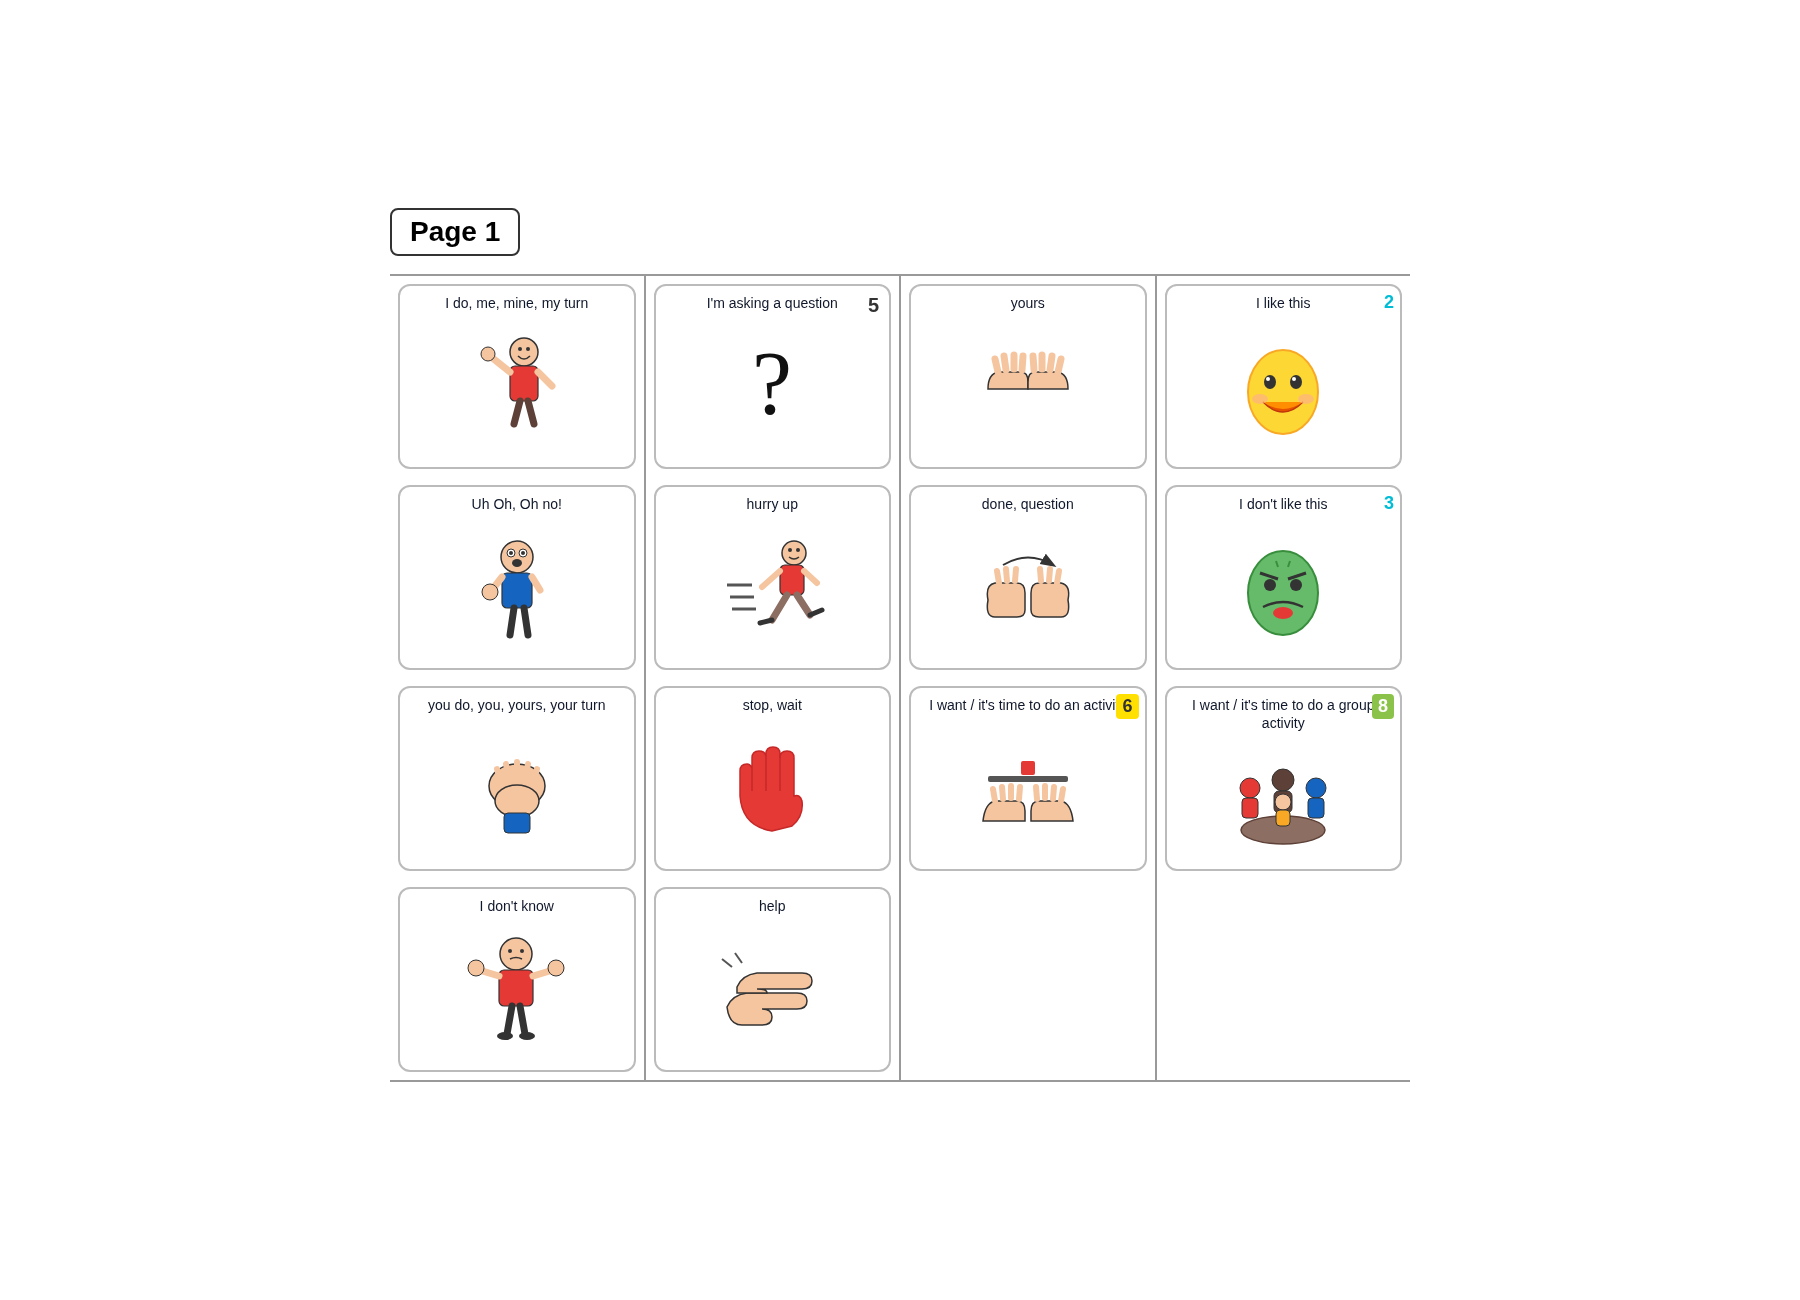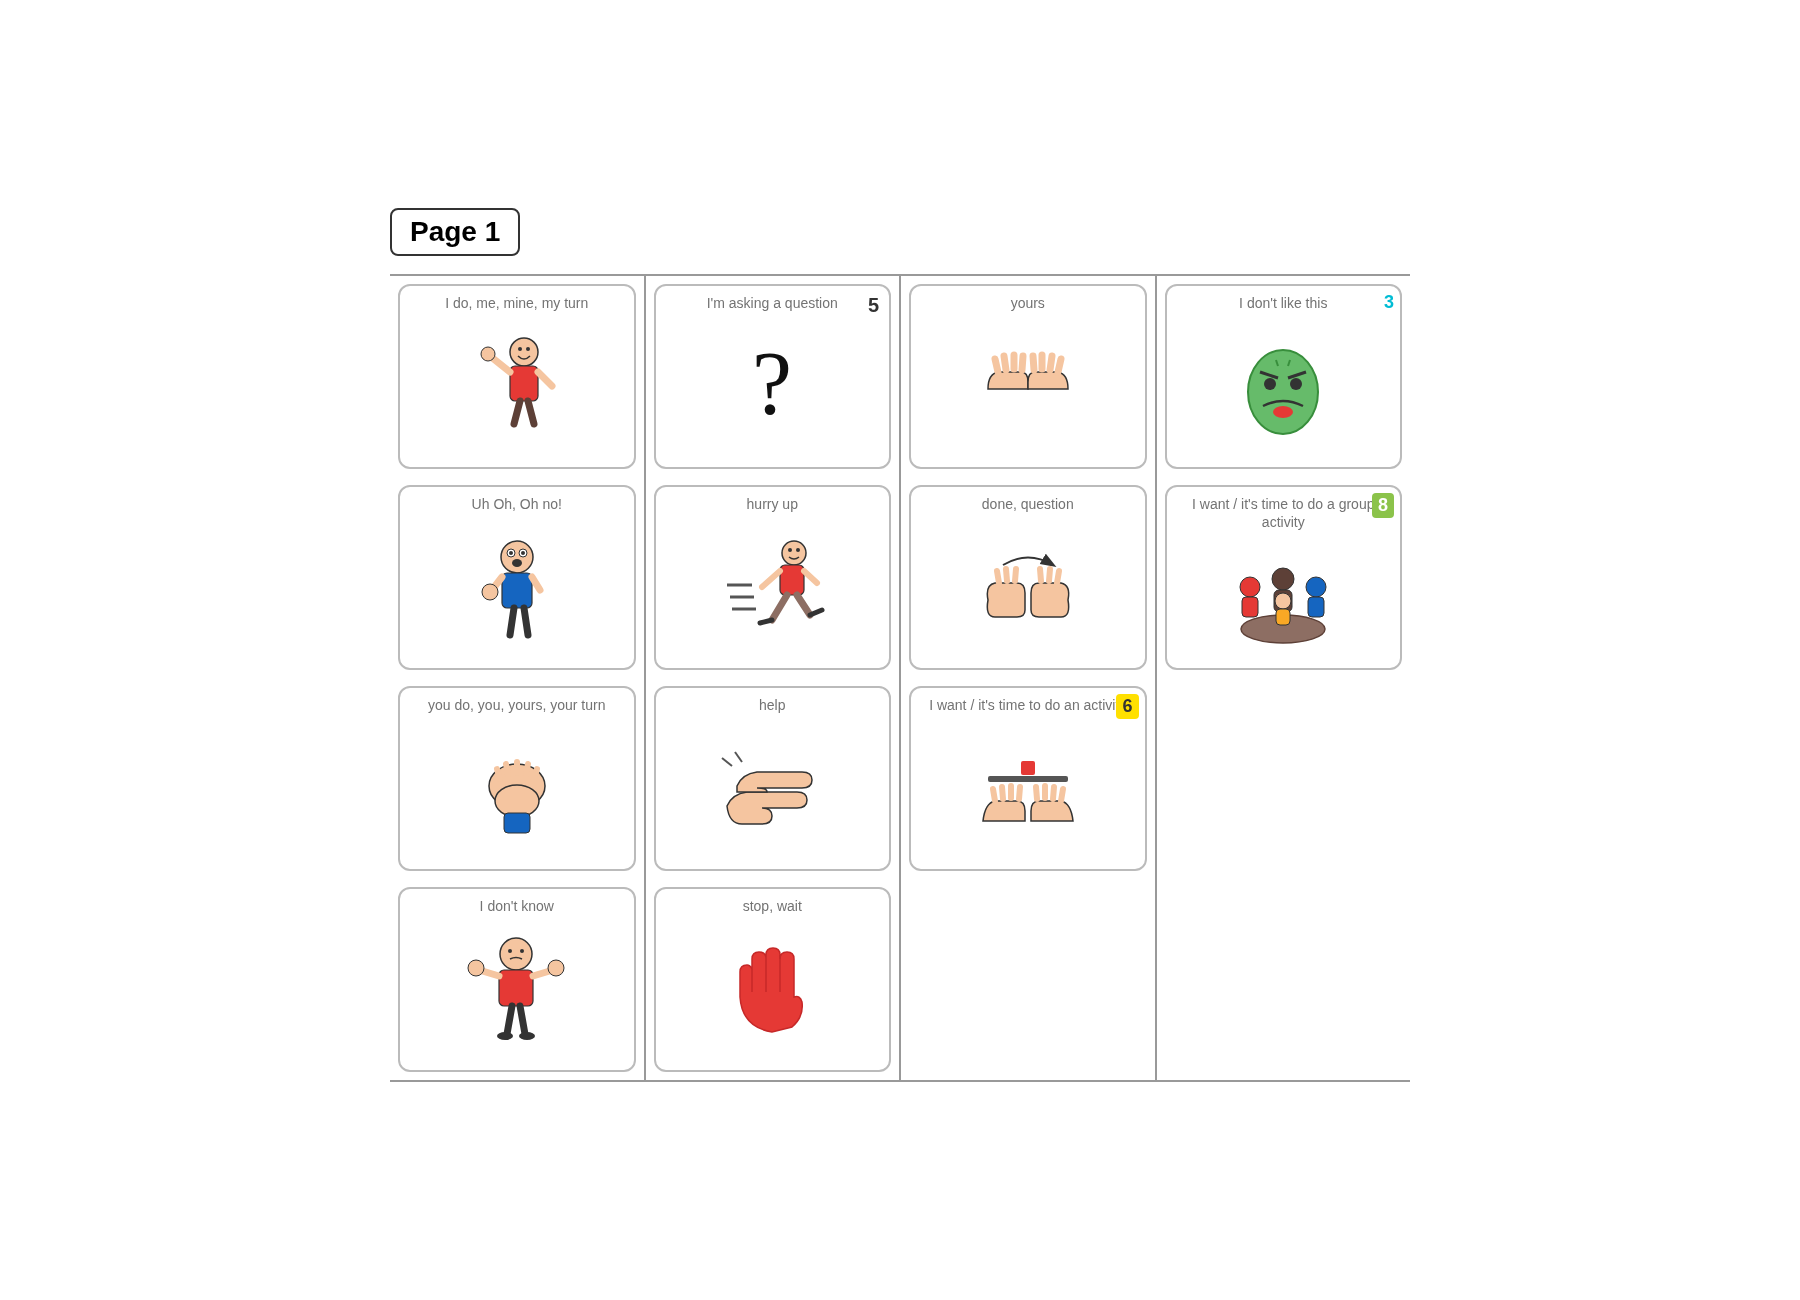--- a/index.html
+++ b/index.html
@@ -51,21 +51,21 @@
       align-items: center;
       min-height: 185px;
       position: relative;
       background: #fff;
     }
     .card-label {
       font-size: 14px;
       text-align: center;
       margin-bottom: 6px;
       line-height: 1.3;
-      color: #737373;
+      color: #0f172a;
     }
     .card-badge {
       position: absolute;
       top: 6px;
       right: 6px;
       font-size: 18px;
       font-weight: bold;
     }
     .badge-cyan { color: #00bcd4; }
     .badge-yellow { background: #ffe000; color: #333; padding: 2px 6px; border-radius: 4px; }
@@ -229,44 +229,44 @@
             <line x1="65" y1="60" x2="50" y2="85" stroke="#8d6e63" stroke-width="7" stroke-linecap="round"></line>
             <line x1="75" y1="60" x2="88" y2="80" stroke="#8d6e63" stroke-width="7" stroke-linecap="round"></line>
 
             <line x1="50" y1="85" x2="38" y2="88" stroke="#333" stroke-width="5" stroke-linecap="round"></line>
             <line x1="88" y1="80" x2="100" y2="75" stroke="#333" stroke-width="5" stroke-linecap="round"></line>
           </svg>
         </div>
       </div>
 
       <div class="card">
-        <div class="card-label">help</div>
-        <div class="card-image">
-          <svg width="110" height="110" viewBox="0 0 110 110">
-
-            <path d="M10 70 Q15 58 30 56 L80 56 Q90 56 90 64 Q90 72 80 72 L45 72 Q55 72 55 80 Q55 88 45 88 L25 88 Q12 88 10 70 Z" fill="#f5c5a0" stroke="#333" stroke-width="1.5"></path>
-
-            <path d="M20 50 Q25 38 40 36 L85 36 Q95 36 95 44 Q95 52 85 52 L40 52 Q50 52 50 56 L20 56 Z" fill="#f5c5a0" stroke="#333" stroke-width="1.5"></path>
-
-            <line x1="15" y1="30" x2="5" y2="22" stroke="#555" stroke-width="2"></line>
-            <line x1="25" y1="26" x2="18" y2="16" stroke="#555" stroke-width="2"></line>
-          </svg>
-        </div>
-      </div>
-
-      <div class="card">
         <div class="card-label">stop,  wait</div>
         <div class="card-image">
           <svg width="80" height="110" viewBox="0 0 80 110">
 
             <path d="M40 95 Q10 90 8 60 L8 35 Q8 28 15 28 Q18 28 20 32 L20 22 Q20 15 27 15 Q34 15 34 22 L34 18 Q34 11 41 11 Q48 11 48 18 L48 22 Q48 15 55 15 Q62 15 62 22 L62 60 Q68 58 70 65 Q72 80 60 90 Z" fill="#e53935" stroke="#c62828" stroke-width="1.5"></path>
 
             <line x1="34" y1="22" x2="34" y2="55" stroke="#c62828" stroke-width="1.5"></line>
             <line x1="48" y1="18" x2="48" y2="55" stroke="#c62828" stroke-width="1.5"></line>
             <line x1="20" y1="32" x2="20" y2="55" stroke="#c62828" stroke-width="1.5"></line>
+          </svg>
+        </div>
+      </div>
+
+      <div class="card">
+        <div class="card-label">help</div>
+        <div class="card-image">
+          <svg width="110" height="110" viewBox="0 0 110 110">
+
+            <path d="M10 70 Q15 58 30 56 L80 56 Q90 56 90 64 Q90 72 80 72 L45 72 Q55 72 55 80 Q55 88 45 88 L25 88 Q12 88 10 70 Z" fill="#f5c5a0" stroke="#333" stroke-width="1.5"></path>
+
+            <path d="M20 50 Q25 38 40 36 L85 36 Q95 36 95 44 Q95 52 85 52 L40 52 Q50 52 50 56 L20 56 Z" fill="#f5c5a0" stroke="#333" stroke-width="1.5"></path>
+
+            <line x1="15" y1="30" x2="5" y2="22" stroke="#555" stroke-width="2"></line>
+            <line x1="25" y1="26" x2="18" y2="16" stroke="#555" stroke-width="2"></line>
           </svg>
         </div>
       </div>
     </div>
 
     <div class="column">
 
       <div class="card">
         <div class="card-label">yours</div>
         <div class="card-image">
@@ -333,20 +333,42 @@
             <line x1="72" y1="57" x2="72" y2="45" stroke="#f5c5a0" stroke-width="6" stroke-linecap="round"></line>
             <line x1="64" y1="58" x2="63" y2="46" stroke="#f5c5a0" stroke-width="6" stroke-linecap="round"></line>
           </svg>
         </div>
       </div>
 
     </div>
 
     <div class="column">
 
+      <div class="card">
+        <div class="card-label">I like this</div>
+        <span class="card-badge badge-cyan">2</span>
+        <div class="card-image">
+          <svg width="90" height="110" viewBox="0 0 90 110">
+
+            <ellipse cx="45" cy="58" rx="35" ry="42" fill="#fdd835" stroke="#f9a825" stroke-width="2"></ellipse>
+
+            <ellipse cx="32" cy="48" rx="6" ry="7" fill="#333"></ellipse>
+            <ellipse cx="58" cy="48" rx="6" ry="7" fill="#333"></ellipse>
+
+            <circle cx="30" cy="45" r="2" fill="#fff"></circle>
+            <circle cx="56" cy="45" r="2" fill="#fff"></circle>
+
+            <path d="M25 68 Q45 88 65 68" fill="#e65100" stroke="#bf360c" stroke-width="1.5"></path>
+            <path d="M25 68 Q45 82 65 68" fill="#ff8f00"></path>
+
+            <ellipse cx="22" cy="65" rx="8" ry="5" fill="#ffab91" opacity="0.6"></ellipse>
+            <ellipse cx="68" cy="65" rx="8" ry="5" fill="#ffab91" opacity="0.6"></ellipse>
+          </svg>
+        </div>
+      </div>
 
       <div class="card">
         <div class="card-label">I don't like this</div>
         <span class="card-badge badge-cyan">3</span>
         <div class="card-image">
           <svg width="90" height="110" viewBox="0 0 90 110">
 
             <ellipse cx="45" cy="58" rx="35" ry="42" fill="#66bb6a" stroke="#388e3c" stroke-width="2"></ellipse>
 
             <line x1="22" y1="38" x2="40" y2="44" stroke="#333" stroke-width="3"></line>

